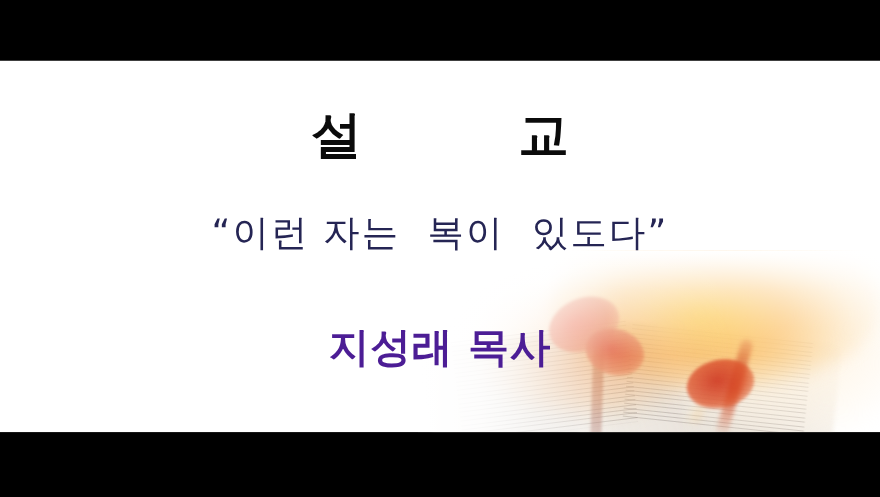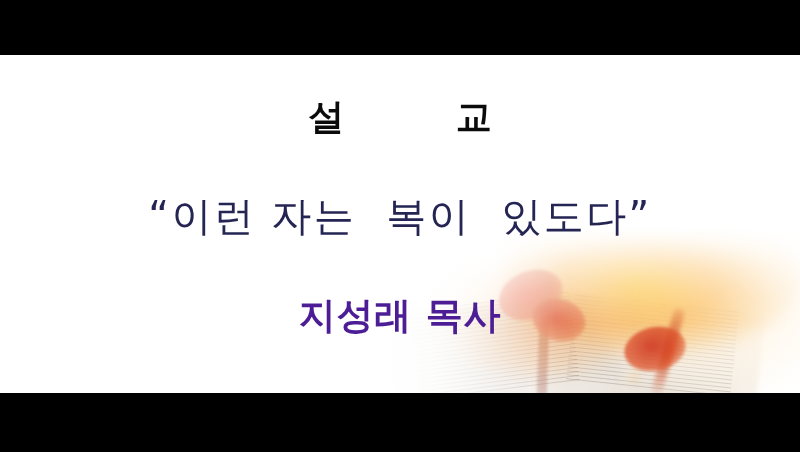--- a/index.html
+++ b/index.html
@@ -200,35 +200,35 @@
     inset: 0;
     z-index: 10;
     text-align: center;
   }
 
   #heading {
     position: absolute;
     top: 44px;
     left: 0;
     width: 800px;
-    font-size: 36px;
+    font-size: 46px;
     font-weight: 700;
     color: #0b0b0b;
     letter-spacing: 0.34em;
     line-height: 1;
     text-indent: 0.34em;
     white-space: pre;
   }
 
   #quote {
     position: absolute;
     top: 140px;
     left: 0;
     width: 800px;
-    font-size: 40px;
+    font-size: 33px;
     font-weight: 400;
     color: #252554;
     letter-spacing: 0.06em;
     line-height: 1.05;
     white-space: pre;
   }
 
   #speaker {
     position: absolute;
     top: 242px;

